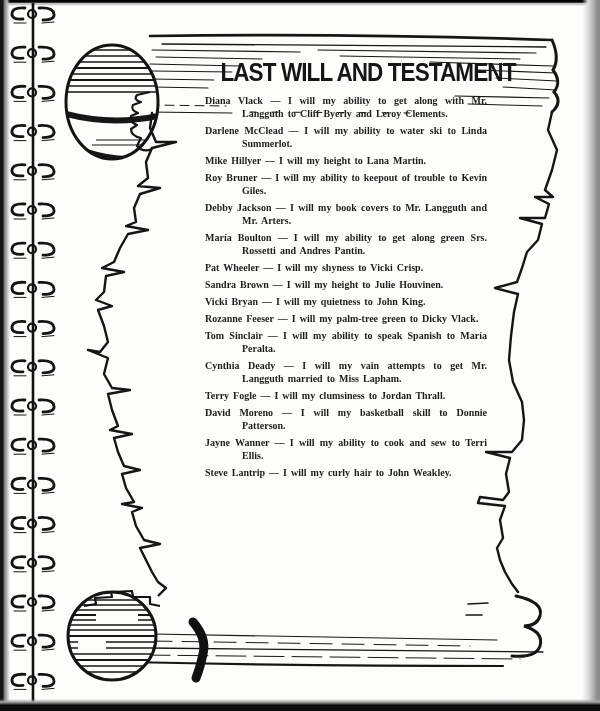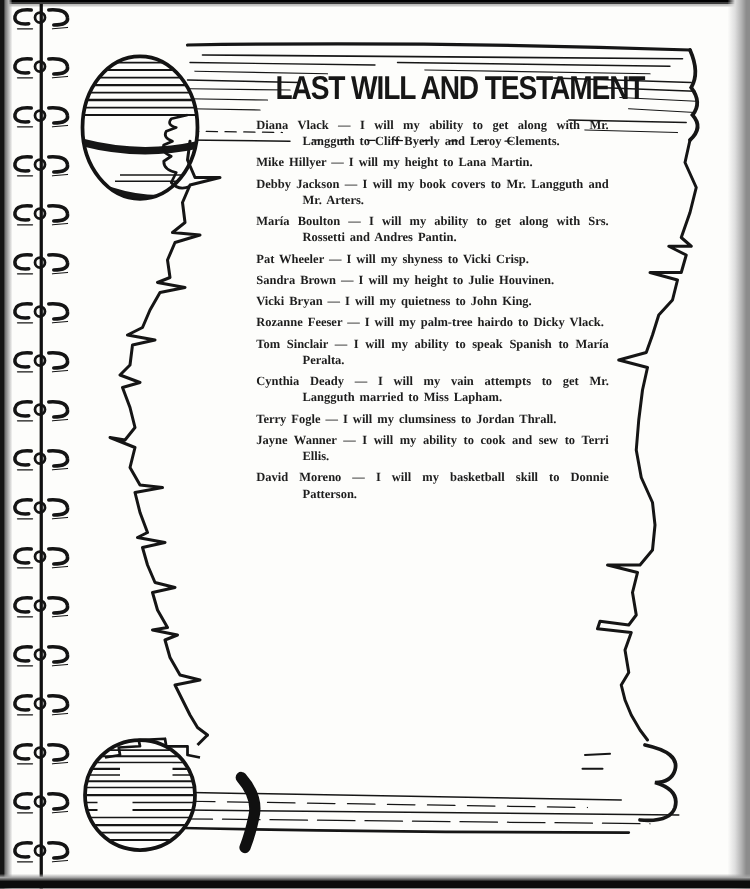--- a/index.html
+++ b/index.html
@@ -160,31 +160,34 @@
       <line x1="166" y1="588" x2="158" y2="596" stroke="#151515" stroke-width="2.4"></line>
     </g>
   </svg>
 
   <div class="title-wrap">
     <h1>LAST WILL AND TESTAMENT</h1>
   </div>
 
   <div class="entries">
       <p>Diana Vlack — I will my ability to get along with Mr. Langguth to Cliff Byerly and Leroy Clements.</p>
+      <p>Darlene McClead — I will my ability to water ski to Linda Summerlot.</p>
       <p>Mike Hillyer — I will my height to Lana Martin.</p>
+      <p>Roy Bruner — I will my ability to keepout of trouble to Kevin Giles.</p>
       <p>Debby Jackson — I will my book covers to Mr. Langguth and Mr. Arters.</p>
-      <p>María Boulton — I will my ability to get along with Srs. Rossetti and Andres Pantin.</p>
+      <p>María Boulton — I will my ability to get along green Srs. Rossetti and Andres Pantin.</p>
       <p>Pat Wheeler — I will my shyness to Vicki Crisp.</p>
       <p>Sandra Brown — I will my height to Julie Houvinen.</p>
       <p>Vicki Bryan — I will my quietness to John King.</p>
-      <p>Rozanne Feeser — I will my palm-tree hairdo to Dicky Vlack.</p>
+      <p>Rozanne Feeser — I will my palm-tree green to Dicky Vlack.</p>
       <p>Tom Sinclair — I will my ability to speak Spanish to María Peralta.</p>
       <p>Cynthia Deady — I will my vain attempts to get Mr. Langguth married to Miss Lapham.</p>
       <p>Terry Fogle — I will my clumsiness to Jordan Thrall.</p>
+      <p>David Moreno — I will my basketball skill to Donnie Patterson.</p>
       <p>Jayne Wanner — I will my ability to cook and sew to Terri Ellis.</p>
-      <p>David Moreno — I will my basketball skill to Donnie Patterson.</p>
+      <p>Steve Lantrip — I will my curly hair to John Weakley.</p>
     </div>
 
   <div class="edge top"></div>
   <div class="edge left"></div>
   <div class="edge right"></div>
   <div class="edge bottom"></div>
 </div>
 
 </body></html>

